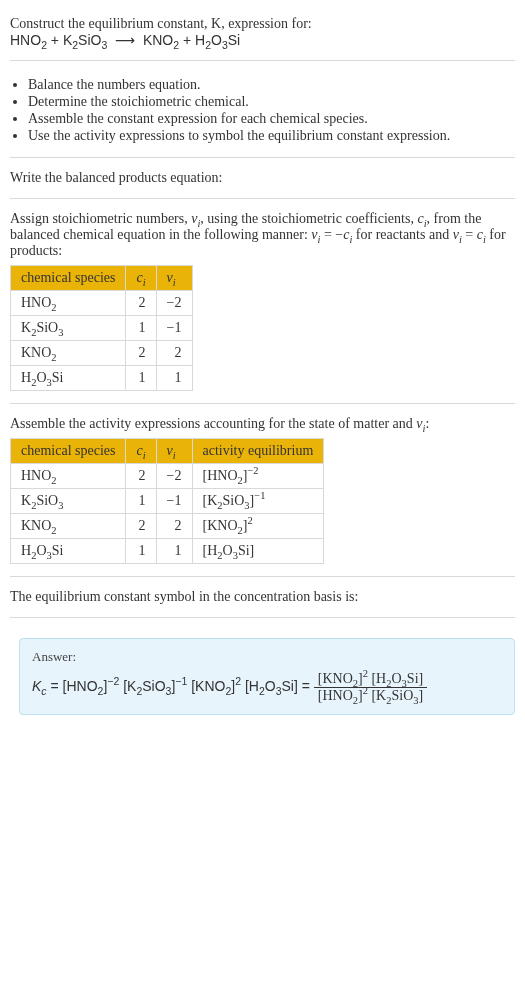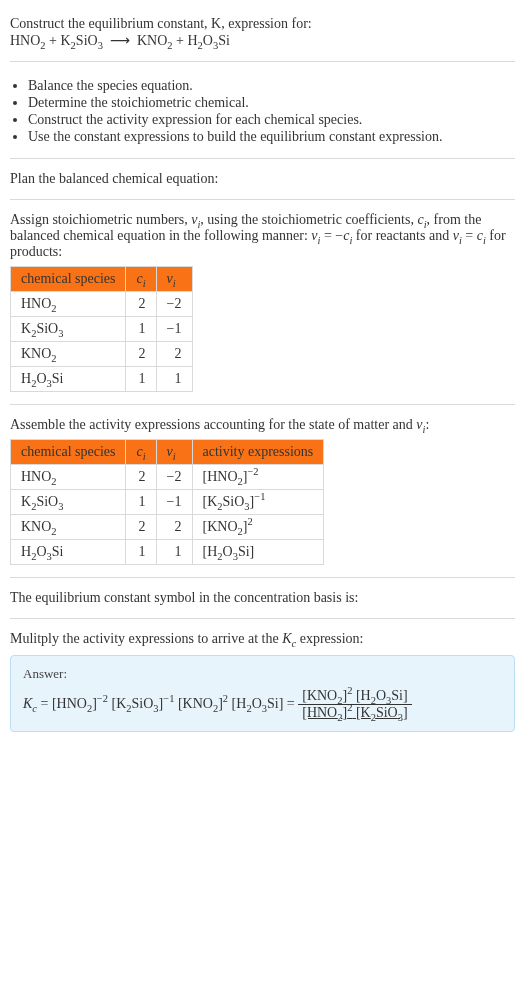--- a/index.html
+++ b/index.html
@@ -14,68 +14,68 @@
   }
   .section {
     padding: 8px 0;
   }
   hr.sep {
     border: none;
     border-top: 1px solid #d9d9d9;
     margin: 4px 0;
   }
   .chem, .math {
-    font-family: Liberation Serif, serif;
+    font-family: Liberation Sans, sans-serif;
   }
   sub, sup {
     font-size: 0.75em;
     line-height: 0;
   }
   table.data {
     border-collapse: collapse;
     margin-top: 6px;
   }
   table.data th, table.data td {
     border: 1px solid #d9d9d9;
     padding: 4px 10px;
     text-align: left;
     font-weight: normal;
     white-space: nowrap;
   }
   table.data th {
-    background: #f97316;
+    background: #eab308;
   }
   table.data td.num {
     text-align: right;
   }
   .answer-box {
     background: #e8f4fb;
     border: 1px solid #bcdff2;
     border-radius: 4px;
     padding: 10px 12px;
     margin-top: 8px;
+    margin-left: 9px;
   }
   .answer-label {
     font-size: 13px;
     color: #444;
     margin-bottom: 6px;
   }
   .frac {
     display: inline-block;
     vertical-align: middle;
   }
   .frac .num {
     display: block;
     border-bottom: 1px solid #333;
     padding: 0 4px;
   }
   .frac .den {
     display: block;
     padding: 0 4px;
-    text-decoration: underline;
   }
   .eq-line {
     white-space: nowrap;
   }
   ul.plan {
     margin: 4px 0 0 0;
     padding-left: 18px;
   }
   ul.plan li {
     margin: 1px 0;
@@ -86,31 +86,31 @@
 
 <div class="section">
   <div>Construct the equilibrium constant, K, expression for:</div>
   <div class="chem">HNO<sub>2</sub> + K<sub>2</sub>SiO<sub>3</sub> &nbsp;⟶&nbsp; KNO<sub>2</sub> + H<sub>2</sub>O<sub>3</sub>Si</div>
 </div>
 
 <hr class="sep">
 
 <div class="section">
   <ul class="plan">
-    <li>Balance the species equation.</li>
+    <li>Balance the numbers equation.</li>
     <li>Determine the stoichiometric chemical.</li>
-    <li>Construct the activity expression for each chemical species.</li>
-    <li>Use the constant expressions to build the equilibrium constant expression.</li>
+    <li>Assemble the constant expression for each chemical species.</li>
+    <li>Use the activity expressions to symbol the equilibrium constant expression.</li>
   </ul>
 </div>
 
 <hr class="sep">
 
 <div class="section">
-  <div>Plan the balanced chemical equation:</div>
+  <div>Write the balanced products equation:</div>
 </div>
 
 <hr class="sep">
 
 <div class="section">
   <div>Assign stoichiometric numbers, <i>ν<sub>i</sub></i>, using the stoichiometric coefficients, <i>c<sub>i</sub></i>, from the balanced chemical equation in the following manner: <i>ν<sub>i</sub></i> = −<i>c<sub>i</sub></i> for reactants and <i>ν<sub>i</sub></i> = <i>c<sub>i</sub></i> for products:</div>
   <table class="data">
     <tbody>
         <tr>
       <th>chemical species</th>
@@ -144,21 +144,21 @@
 <hr class="sep">
 
 <div class="section">
   <div>Assemble the activity expressions accounting for the state of matter and <i>ν<sub>i</sub></i>:</div>
   <table class="data">
     <tbody>
         <tr>
       <th>chemical species</th>
       <th><i>c<sub>i</sub></i></th>
       <th><i>ν<sub>i</sub></i></th>
-      <th>activity expressions</th>
+      <th>activity equilibrium</th>
     </tr>
     <tr>
       <td>HNO<sub>2</sub></td>
       <td class="num">2</td>
       <td class="num">−2</td>
       <td>[HNO<sub>2</sub>]<sup>−2</sup></td>
     </tr>
     <tr>
       <td>K<sub>2</sub>SiO<sub>3</sub></td>
       <td class="num">1</td>
@@ -183,21 +183,20 @@
 
 <hr class="sep">
 
 <div class="section">
   <div>The equilibrium constant symbol in the concentration basis is:</div>
 </div>
 
 <hr class="sep">
 
 <div class="section">
-  <div>Mulitply the activity expressions to arrive at the <i>K<sub>c</sub></i> expression:</div>
   <div class="answer-box">
     <div class="answer-label">Answer:</div>
     <div class="eq-line">
       <span class="math"><i>K<sub>c</sub></i> = [HNO<sub>2</sub>]<sup>−2</sup> [K<sub>2</sub>SiO<sub>3</sub>]<sup>−1</sup> [KNO<sub>2</sub>]<sup>2</sup> [H<sub>2</sub>O<sub>3</sub>Si] = </span>
       <span class="frac">
         <span class="num">[KNO<sub>2</sub>]<sup>2</sup> [H<sub>2</sub>O<sub>3</sub>Si]</span>
         <span class="den">[HNO<sub>2</sub>]<sup>2</sup> [K<sub>2</sub>SiO<sub>3</sub>]</span>
       </span>
     </div>
   </div>

